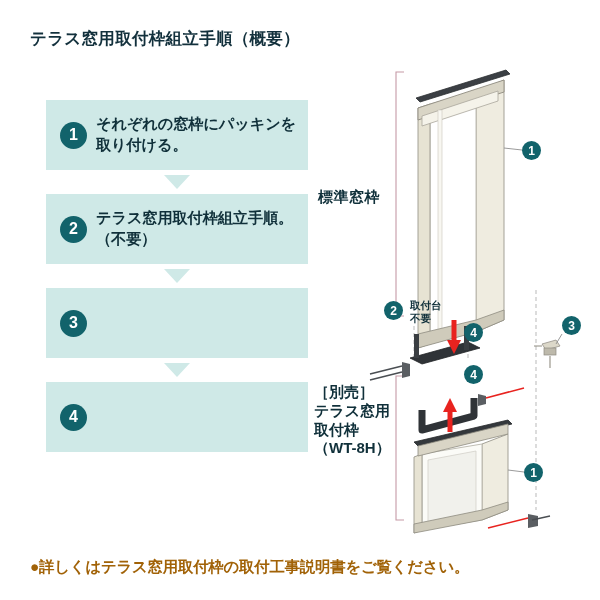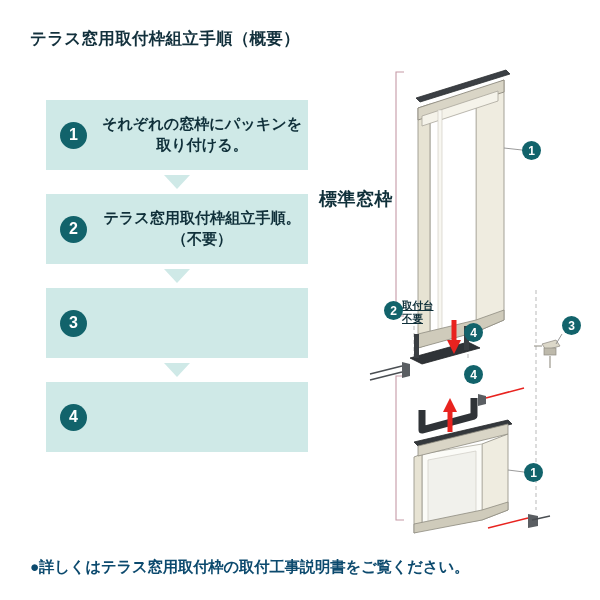--- a/index.html
+++ b/index.html
@@ -60,21 +60,20 @@
     align-items: center;
     justify-content: center;
     margin-right: 9px;
   }
   .step-text {
     font-size: 15.2px;
     line-height: 1.38;
     color: #10303a;
     font-weight: bold;
     letter-spacing: -0.1px;
-    text-align: center;
   }
   .arrow-down {
     width: 262px;
     height: 24px;
     display: flex;
     align-items: center;
     justify-content: center;
   }
   .arrow-down i {
     display: block;
@@ -84,61 +83,60 @@
     border-right: 13px solid transparent;
     border-top: 14px solid #cfe9e7;
   }
   
   #footer {
     position: absolute;
     left: 30px;
     bottom: 22px;
     font-size: 15.4px;
     font-weight: bold;
-    color: #0c4a6e;
+    color: #a16207;
     letter-spacing: -0.2px;
     margin-top: 24px;
   }
   
   #illus {
     position: absolute;
     left: 318px;
     top: 58px;
     width: 272px;
     height: 478px;
   }
   
   .lbl {
     position: absolute;
-    font-size: 18px;
+    font-size: 15px;
     font-weight: bold;
     color: #10303a;
     line-height: 1.25;
-    text-align: center;
+    text-align: left;
   }
   #lbl-standard {
     left: 0px;
     top: 130px;
     width: 76px;
     letter-spacing: 0.5px;
   }
   #lbl-terrace {
     left: -4px;
     top: 325px;
     width: 84px;
   }
   #lbl-mount {
     position: absolute;
-    left: 84px;
+    left: 92px;
     top: 241px;
     font-size: 10.5px;
     font-weight: bold;
     color: #10303a;
     line-height: 1.2;
-    text-decoration: underline;
   }
   
   .bub {
     position: absolute;
     width: 19px;
     height: 19px;
     border-radius: 50%;
     background: #12636b;
     color: #fff;
     font-size: 12px;
@@ -289,20 +287,26 @@
 
       <g stroke="#8f8f8f" stroke-width="0.9" fill="none">
         <path d="M186 90 L204 92"></path>
         <path d="M190 412 L206 414"></path>
         <path d="M238 286 L244 276"></path>
       </g>
     </svg>
 
     <div class="lbl" id="lbl-standard">標準窓枠</div>
 
+    <div class="lbl" id="lbl-terrace">
+      <div>［別売］</div>
+      <div>テラス窓用</div>
+      <div>取付枠</div>
+      <div>（WT-8H）</div>
+    </div>
 
     <div id="lbl-mount">
       <div>取付台</div>
       <div>不要</div>
     </div>
 
     <div class="bub" style="left:204px; top:83px;">1</div>
     <div class="bub" style="left:244px; top:258px;">3</div>
     <div class="bub" style="left:146px; top:265px;">4</div>
     <div class="bub" style="left:66px;  top:243px;">2</div>

